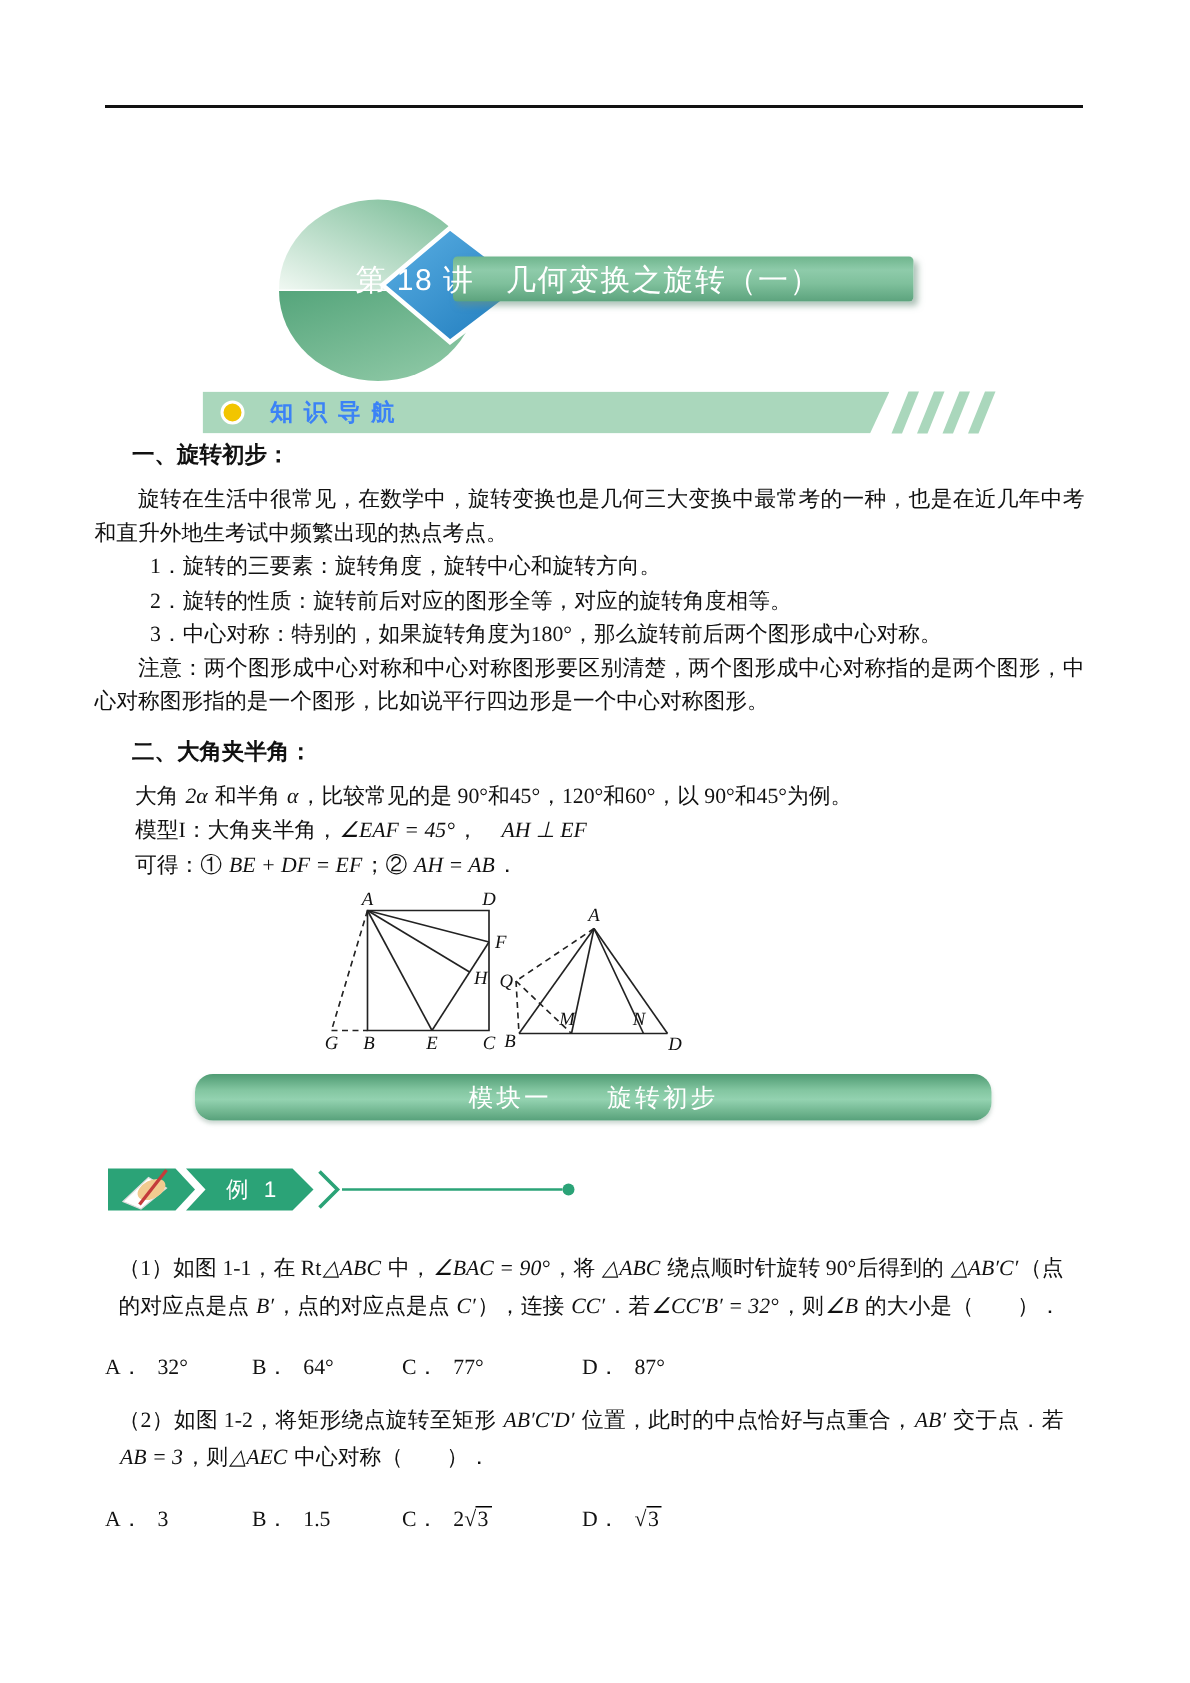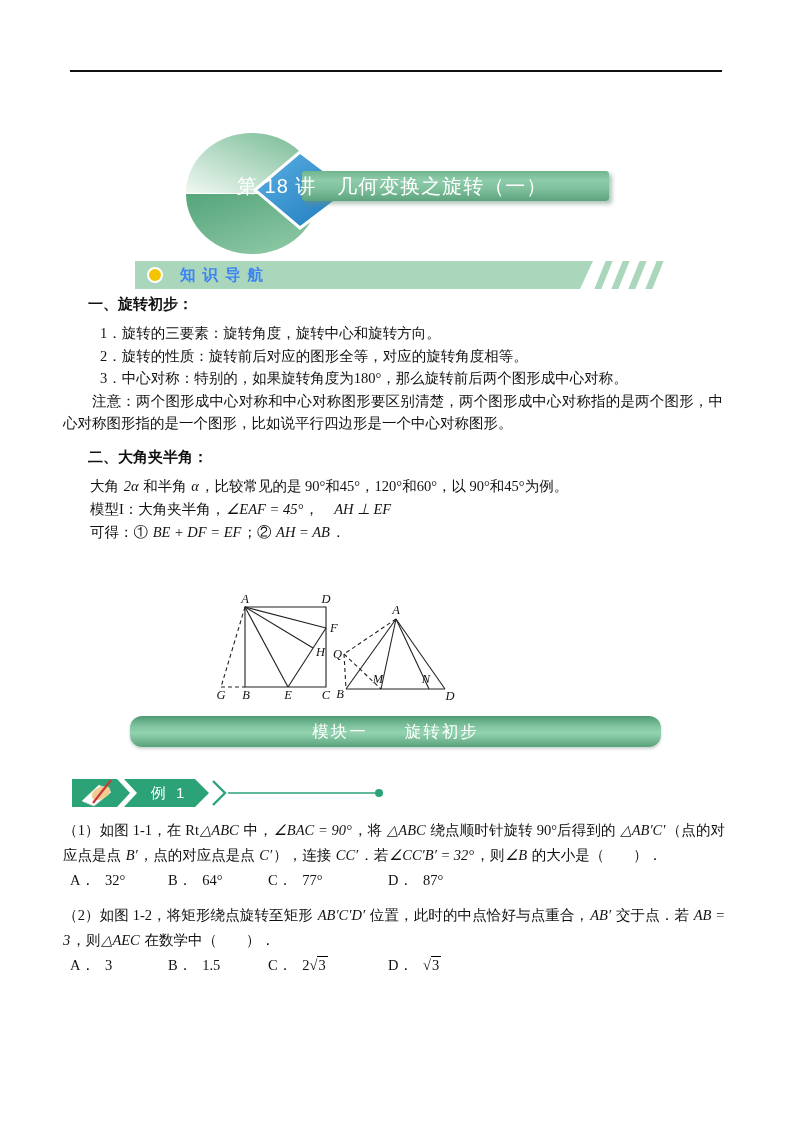--- a/index.html
+++ b/index.html
@@ -41,21 +41,21 @@
   .module-banner{left:130px;top:716px;width:531px;height:31px;border-radius:12px;
     background:linear-gradient(180deg,#4f9b73 0%,#83c6a1 35%,#93d2b0 55%,#6cb28c 85%,#57a17b 100%);
     display:flex;align-items:center;justify-content:center;
     font-family:"Liberation Sans",sans-serif;font-size:16.5px;color:#fff;letter-spacing:2px;
     box-shadow:0 2px 3px rgba(120,150,135,.4);}
   
   .example-badge-svg{left:70px;top:777px;}
   .badge-text{font-family:"Liberation Sans",sans-serif;font-style:normal;font-size:15px;fill:#fff;letter-spacing:3px;}
   
   .problems{left:63px;top:818px;width:662px;font-size:14.5px;line-height:25px;}
-  .problems p{margin:0;text-align:justify;}
+  .problems p{margin:16px;text-align:justify;}
   .opts{display:flex;margin-left:7px;line-height:25px;}
   .opt{display:flex;}
   .opt .lab{margin-right:10px;}
   .opt-a{width:98px;}.opt-b{width:100px;}.opt-c{width:120px;}
   .p2{margin-top:10px !important;}
 </style>
 </head>
 <body>
 
 <div class="page">
@@ -90,20 +90,21 @@
   <div class="abs nav-label">知识导航</div>
   <div class="abs nav-stripes">
     <span></span>
     <span></span>
     <span></span>
     <span></span>
   </div>
 
   <div class="abs knowledge">
     <p class="k-h">一、旋转初步：</p>
+    <p class="k-para">旋转在生活中很常见，在数学中，旋转变换也是几何三大变换中最常考的一种，也是在近几年中考和直升外地生考试中频繁出现的热点考点。</p>
     <p class="k-item">1．旋转的三要素：旋转角度，旋转中心和旋转方向。</p>
     <p class="k-item">2．旋转的性质：旋转前后对应的图形全等，对应的旋转角度相等。</p>
     <p class="k-item">3．中心对称：特别的，如果旋转角度为180°，那么旋转前后两个图形成中心对称。</p>
     <p class="k-para"><span class="sg-b">注意：</span><span class="sg-n">两个图形成中心对称和中心对称图形要区别清楚，两个图形成中心对称指的是两个图形，中心对称图形指的是一个图形，比如说平行四边形是一个中心对称图形。</span></p>
     <p class="k-h k-h2">二、大角夹半角：</p>
     <p class="k-line"><span class="sg-n">大角 </span><span class="sg-i">2α</span><span class="sg-n"> 和半角 </span><span class="sg-i">α</span><span class="sg-n">，比较常见的是 90°和45°，120°和60°，以 90°和45°为例。</span></p>
     <p class="k-line"><span class="sg-b">模型I：</span><span class="sg-n">大角夹半角，</span><span class="sg-i">∠EAF = 45°</span><span class="sg-n">，　</span><span class="sg-i">AH ⊥ EF</span></p>
     <p class="k-line"><span class="sg-b">可得：</span><span class="sg-n">① </span><span class="sg-i">BE + DF = EF</span><span class="sg-n">；② </span><span class="sg-i">AH = AB</span><span class="sg-n">．</span></p>
   </div>
 
@@ -173,21 +174,21 @@
       </span>
       <span class="opt opt-c">
         <span class="lab">C．</span>
         <span><span class="sg-n">77°</span></span>
       </span>
       <span class="opt">
         <span class="lab">D．</span>
         <span><span class="sg-n">87°</span></span>
       </span>
     </div>
-    <p class="p2"><span class="sg-n">（2）如图 1-2，将矩形绕点旋转至矩形 </span><span class="sg-i">AB′C′D′</span><span class="sg-n"> 位置，此时的中点恰好与点重合，</span><span class="sg-i">AB′</span><span class="sg-n"> 交于点．若 </span><span class="sg-i">AB = 3</span><span class="sg-n">，则</span><span class="sg-i">△AEC</span><span class="sg-n"> 在数学中（　　）．</span></p>
+    <p class="p2"><span class="sg-n">（2）如图 1-2，将矩形绕点旋转至矩形 </span><span class="sg-i">AB′C′D′</span><span class="sg-n"> 位置，此时的中点恰好与点重合，</span><span class="sg-i">AB′</span><span class="sg-n"> 交于点．若 </span><span class="sg-i">AB = 3</span><span class="sg-n">，则</span><span class="sg-i">△AEC</span><span class="sg-n"> 中心对称（　　）．</span></p>
     <div class="opts">
       <span class="opt opt-a">
         <span class="lab">A．</span>
         <span><span class="sg-n">3</span></span>
       </span>
       <span class="opt opt-b">
         <span class="lab">B．</span>
         <span><span class="sg-n">1.5</span></span>
       </span>
       <span class="opt opt-c">

